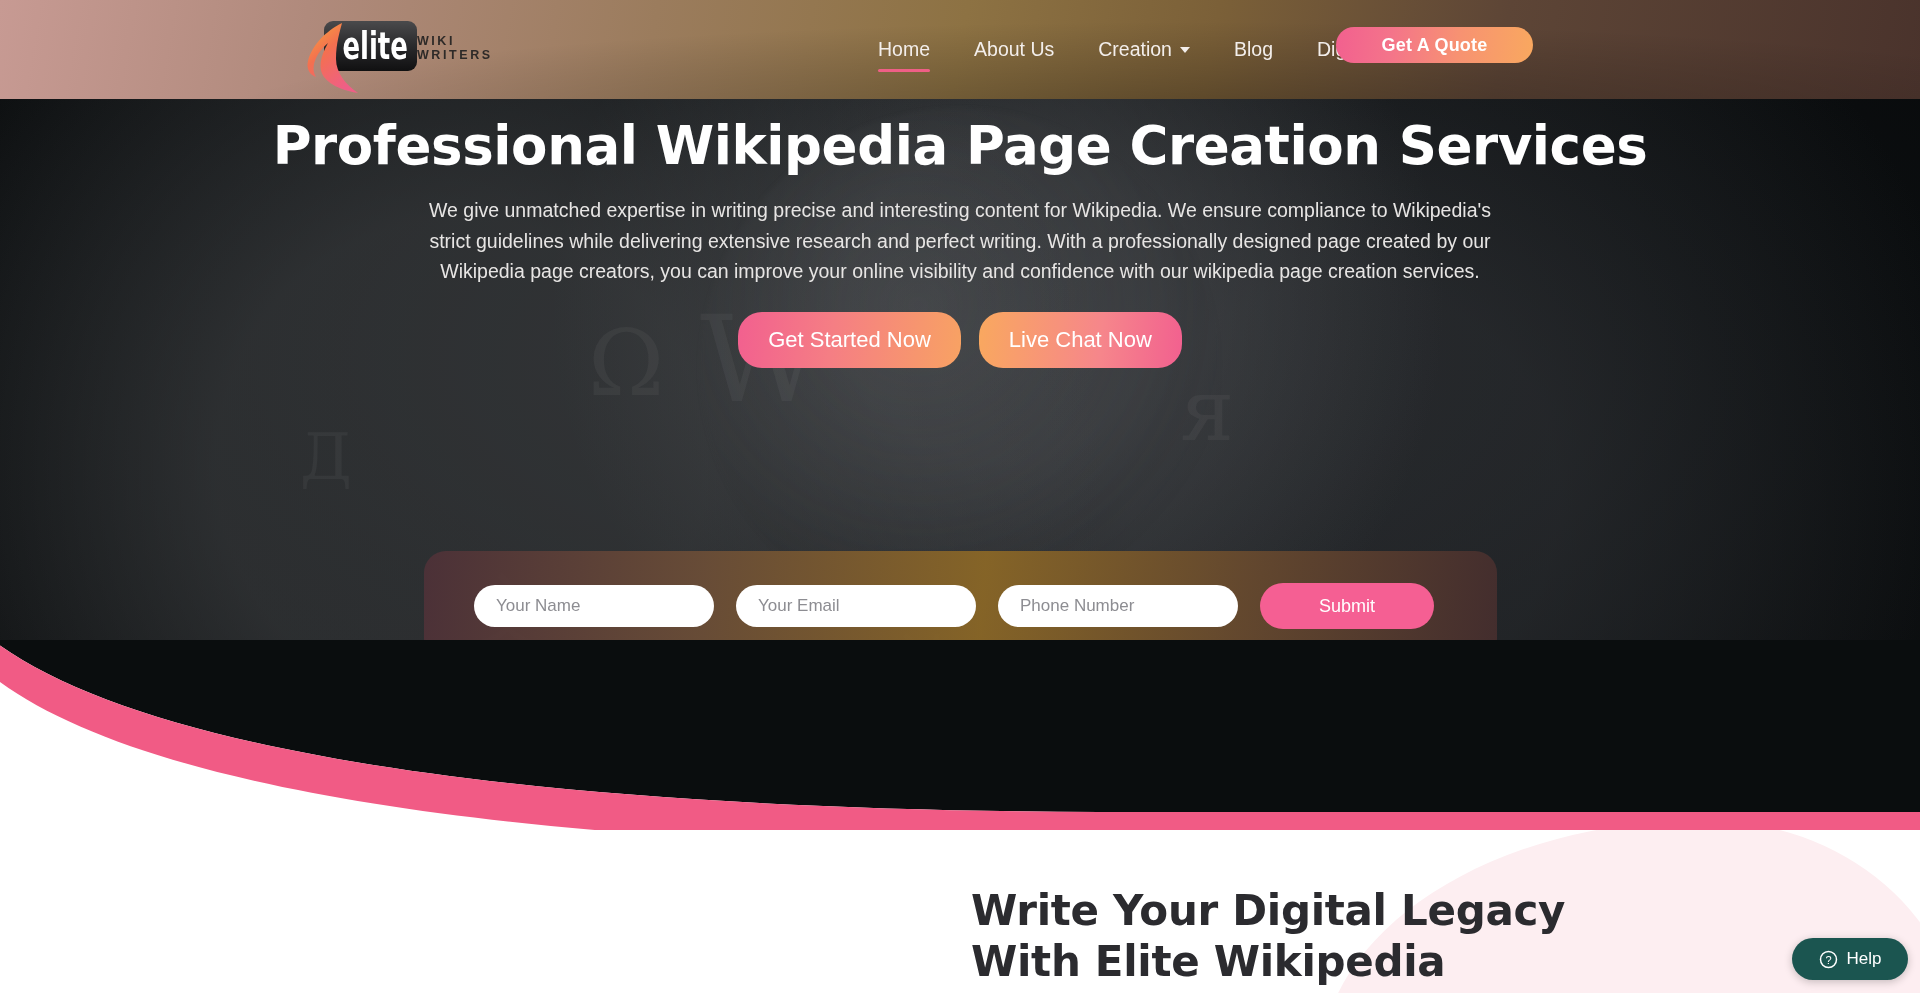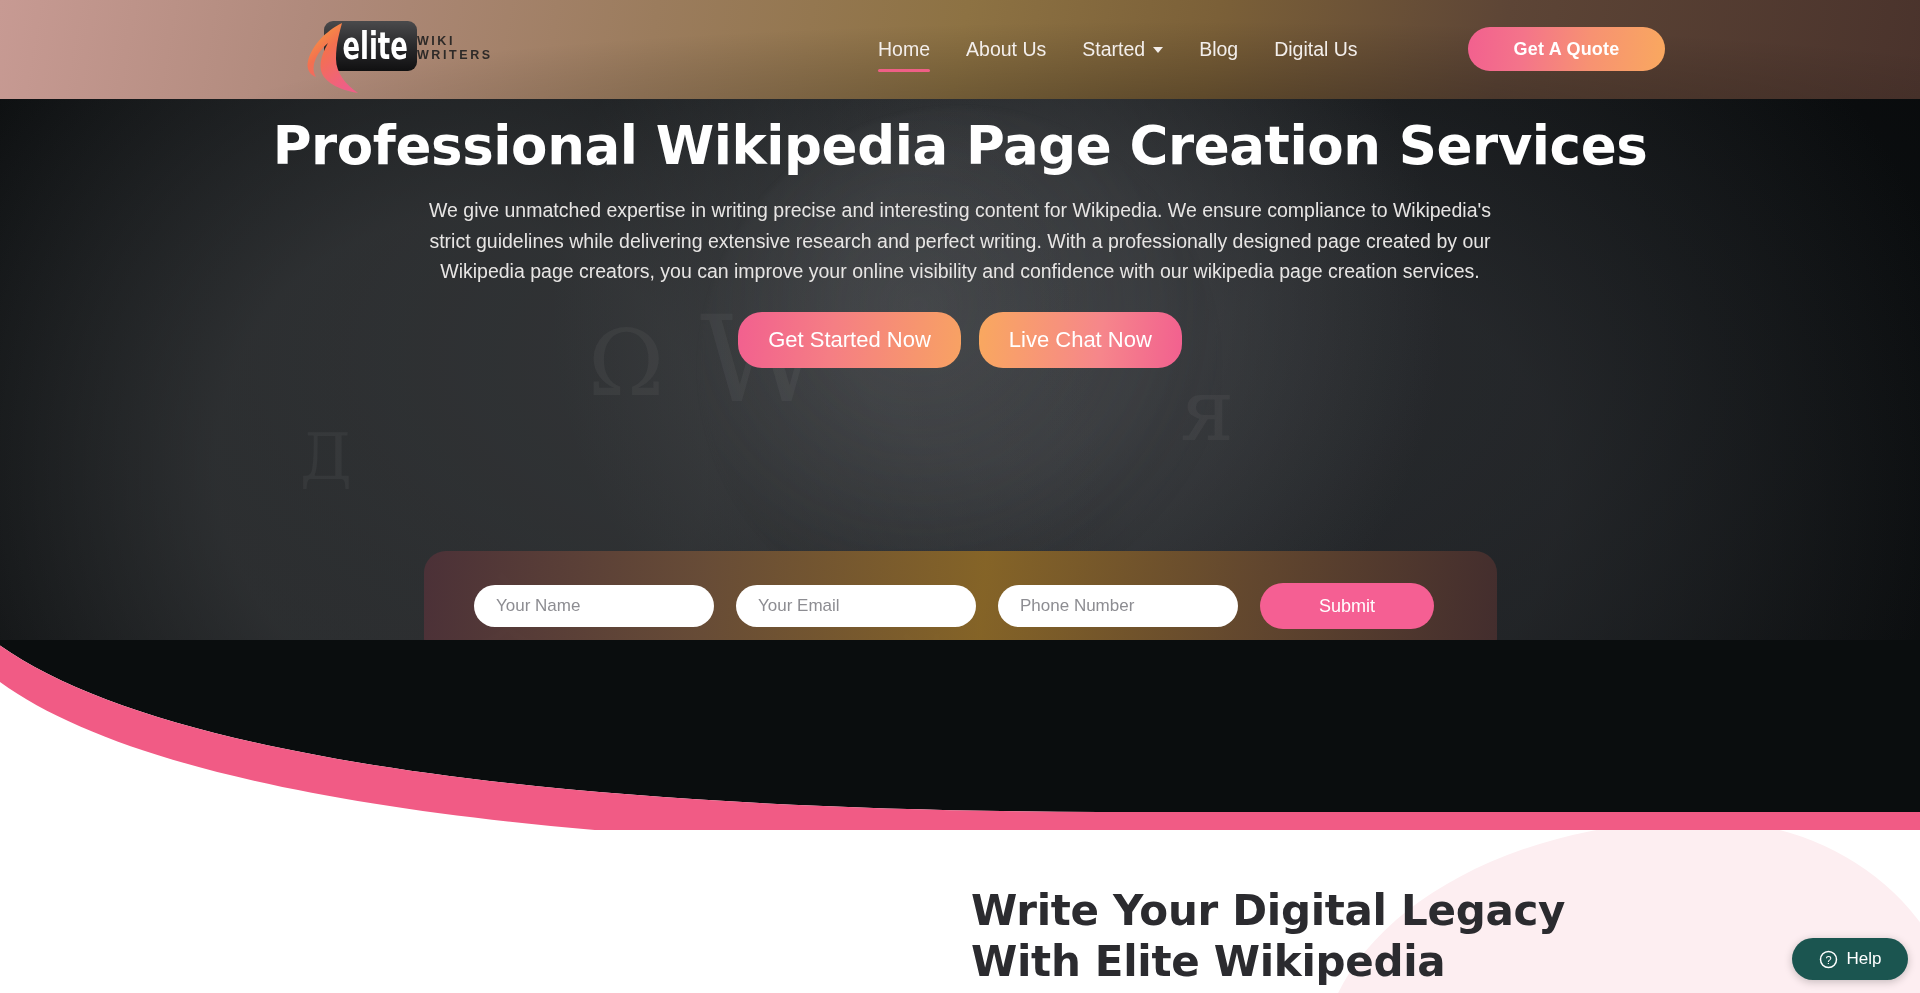--- a/index.html
+++ b/index.html
@@ -80,40 +80,40 @@
     width:60px; height:78px;
   }
   .logo-sub {
     margin-top:3px; font-size:12.5px; letter-spacing:2.6px;
     color:#2e2a28; font-weight:600;
     font-family:"Liberation Sans", sans-serif;
   }
 
   .nav {
     position:absolute; left:860px; top:0; height:99px;
-    display:flex; align-items:center; gap:0px;
+    display:flex; align-items:center; gap:8px;
   }
   .nav-item {
     position:relative;
     color:#f3eeeb; font-size:19.5px; font-weight:400;
     padding:0 18px; height:99px; display:flex; align-items:center;
     cursor:pointer; white-space:nowrap;
   }
   .nav-item.active::after {
     content:""; position:absolute; left:18px; right:18px; bottom:27px;
     height:3px; background:#ef5f86; border-radius:2px;
   }
   .caret {
     display:inline-block; margin-left:8px;
     border-left:5.5px solid transparent; border-right:5.5px solid transparent;
     border-top:6.5px solid #f3eeeb;
   }
   .quote-btn {
-    position:absolute; left:1468px; top:27px;
-    width:197px; height:44px; border-radius:24px;
+    position:absolute; left:1336px; top:27px;
+    width:197px; height:36px; border-radius:24px;
     background:linear-gradient(95deg,#f2608f 0%,#f4748a 28%,#f79272 62%,#f9a85f 100%);
     color:#fff; font-size:18px; font-weight:700;
     display:flex; align-items:center; justify-content:center;
     border:none; cursor:pointer; letter-spacing:.2px;
     font-family:"Liberation Sans", sans-serif;
   }
 
   
   .hero-content {
     position:absolute; left:0; top:99px; width:1920px;
@@ -255,21 +255,21 @@
   </div>
 
   <nav class="nav">
     <div class="nav-item active">
       <span>Home</span>
     </div>
     <div class="nav-item">
       <span>About Us</span>
     </div>
     <div class="nav-item">
-      <span>Started</span>
+      <span>Creation</span>
       <span class="caret"></span>
     </div>
     <div class="nav-item">
       <span>Blog</span>
     </div>
     <div class="nav-item">
       <span>Digital Us</span>
     </div>
   </nav>
 

